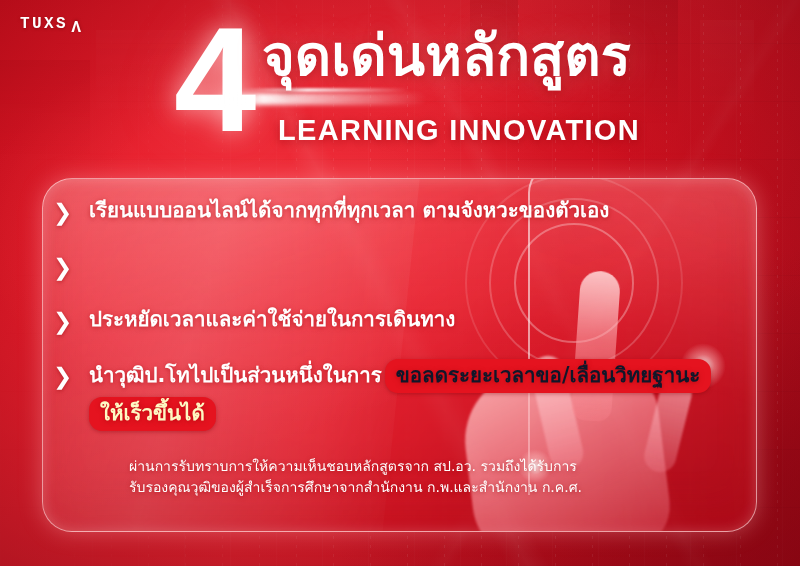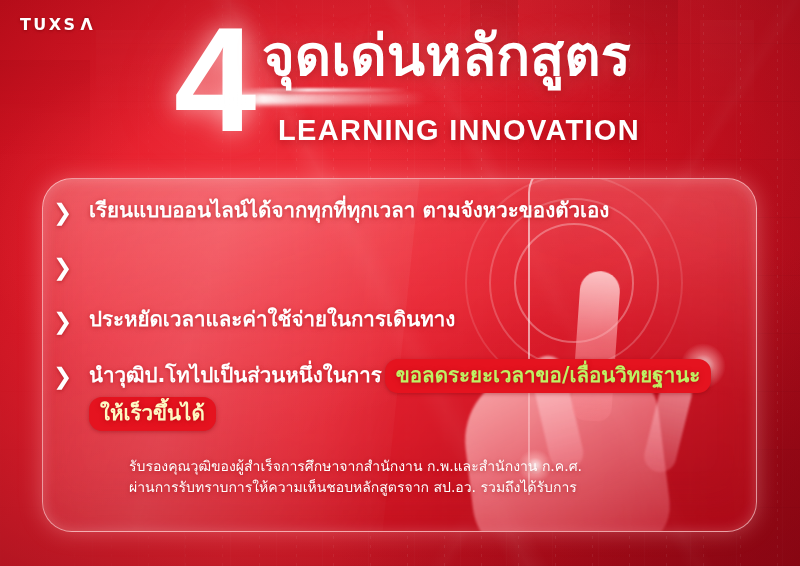--- a/index.html
+++ b/index.html
@@ -60,21 +60,21 @@
   }
   .bg-vignette{
     background:radial-gradient(ellipse 85% 80% at 45% 45%, rgba(0,0,0,0) 40%, rgba(90,0,10,.45) 100%);
   }
 
   
   .logo{
     position:absolute;left:20px;top:15px;
     color:#fff;font-weight:bold;font-size:16px;letter-spacing:2.4px;
     text-shadow:0 1px 3px rgba(120,0,10,.6);
-    display:flex;align-items:flex-start;
+    display:flex;align-items:flex-end;font-family:Liberation Mono, monospace;
   }
   .logo .lambda{
     display:inline-block;transform:scaleY(1) rotate(180deg);
     margin-left:1px;font-size:16px;line-height:1;
   }
 
   
   .header{position:absolute;left:0;top:0;width:800px;height:175px;}
   .big-four{
     position:absolute;left:174px;top:6px;
@@ -182,21 +182,21 @@
     flex:0 0 auto;width:22px;margin-right:14px;margin-top:6px;
     color:#fff;font-size:23px;line-height:23px;font-weight:bold;
     text-shadow:0 1px 4px rgba(140,0,10,.55);
     font-family:"DejaVu Sans",sans-serif;
   }
   .btext{
     color:#fff;font-size:20.5px;line-height:30px;font-weight:bold;
     text-shadow:0 1px 5px rgba(150,0,10,.55);
   }
   .pill{
-    display:inline-block;background:#e5131f;color:#bef264;
+    display:inline-block;background:#e5131f;color:#0f172a;
     border-radius:13px;padding:1px 11px 3px;margin-left:3px;
     box-shadow:0 1px 4px rgba(120,0,10,.4);
   }
   .pill2{
     display:inline-block;background:#e5131f;color:#fef9c3;
     border-radius:13px;padding:1px 11px 3px;margin-top:4px;
     box-shadow:0 1px 4px rgba(120,0,10,.4);
   }
   .footnote{
     position:absolute;left:86px;top:277px;width:520px;
@@ -264,18 +264,18 @@
       <div class="bullet">
         <div class="chev">❯</div>
         <div class="btext">
           <span>นำวุฒิป.โทไปเป็นส่วนหนึ่งในการ</span><span class="pill">ขอลดระยะเวลาขอ/เลื่อนวิทยฐานะ</span><br>
           <span class="pill2">ให้เร็วขึ้นได้</span>
         </div>
       </div>
     </div>
 
     <div class="footnote">
+      <div>ผ่านการรับทราบการให้ความเห็นชอบหลักสูตรจาก สป.อว. รวมถึงได้รับการ</div>
       <div>รับรองคุณวุฒิของผู้สำเร็จการศึกษาจากสำนักงาน ก.พ.และสำนักงาน ก.ค.ศ.</div>
-      <div>ผ่านการรับทราบการให้ความเห็นชอบหลักสูตรจาก สป.อว. รวมถึงได้รับการ</div>
     </div>
   </div>
 
 </div>
 
 </body></html>

